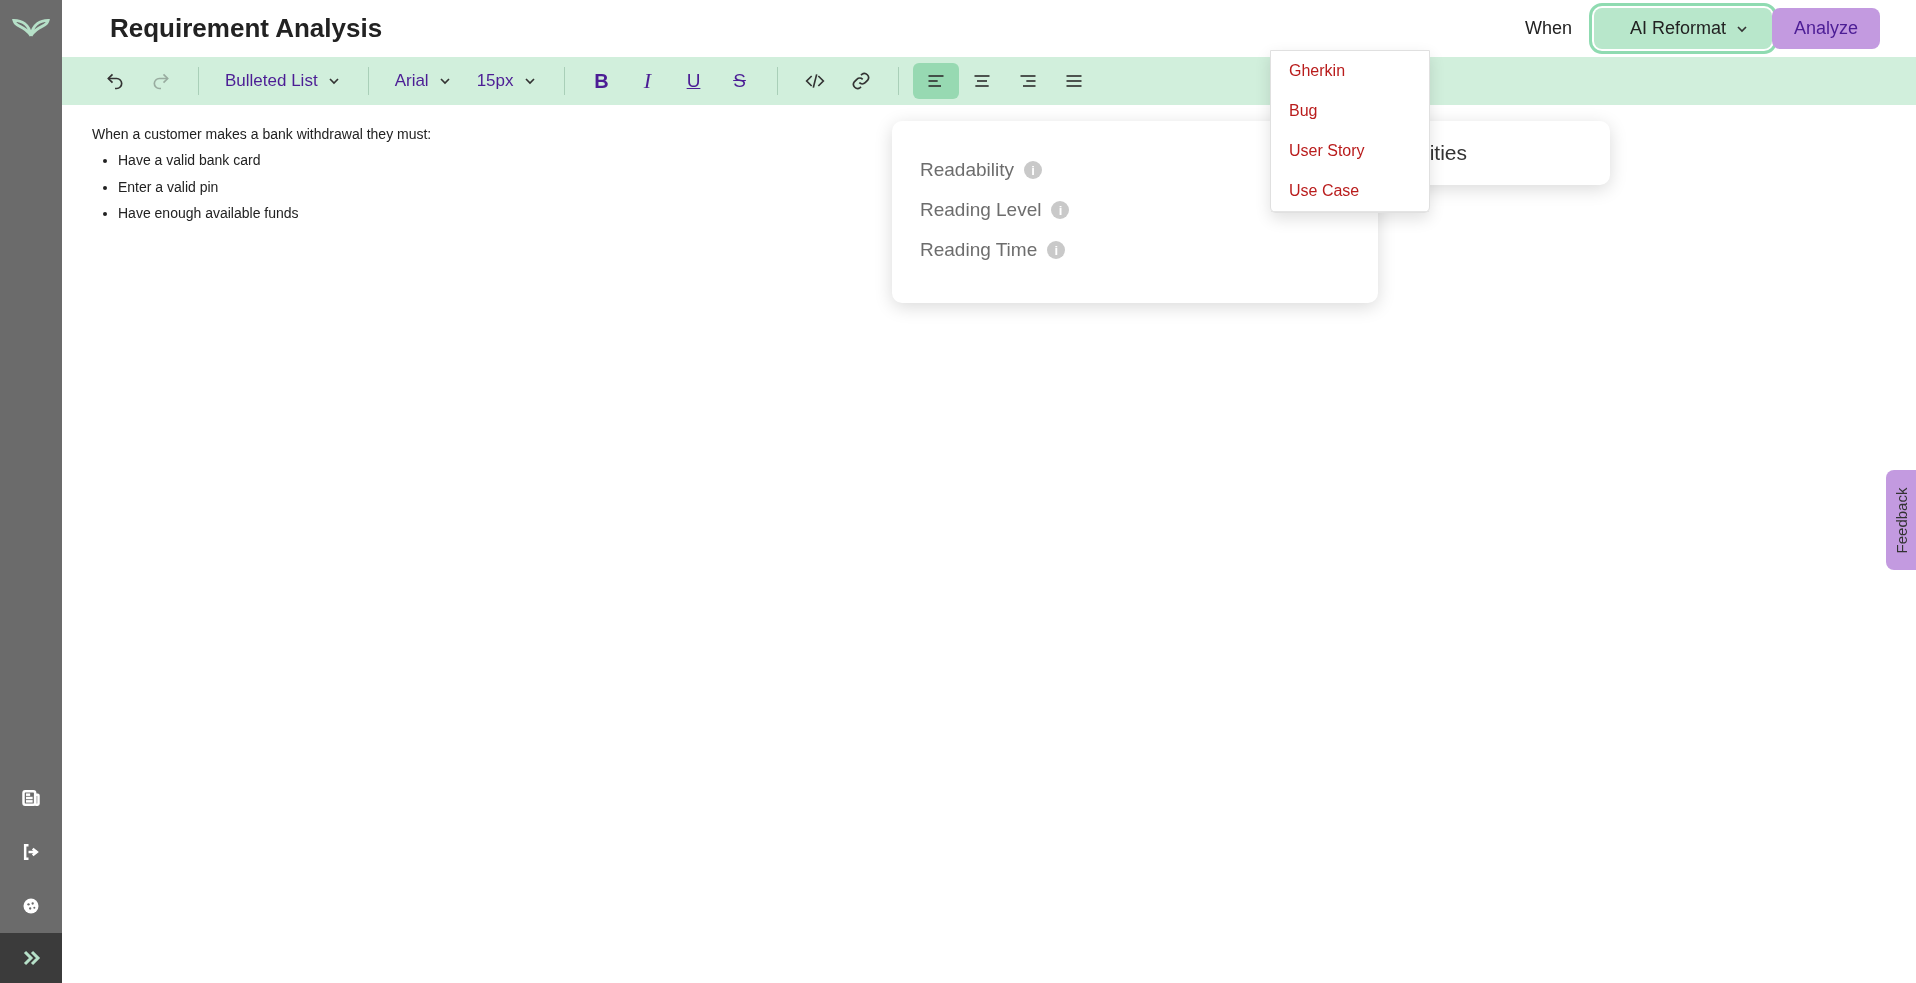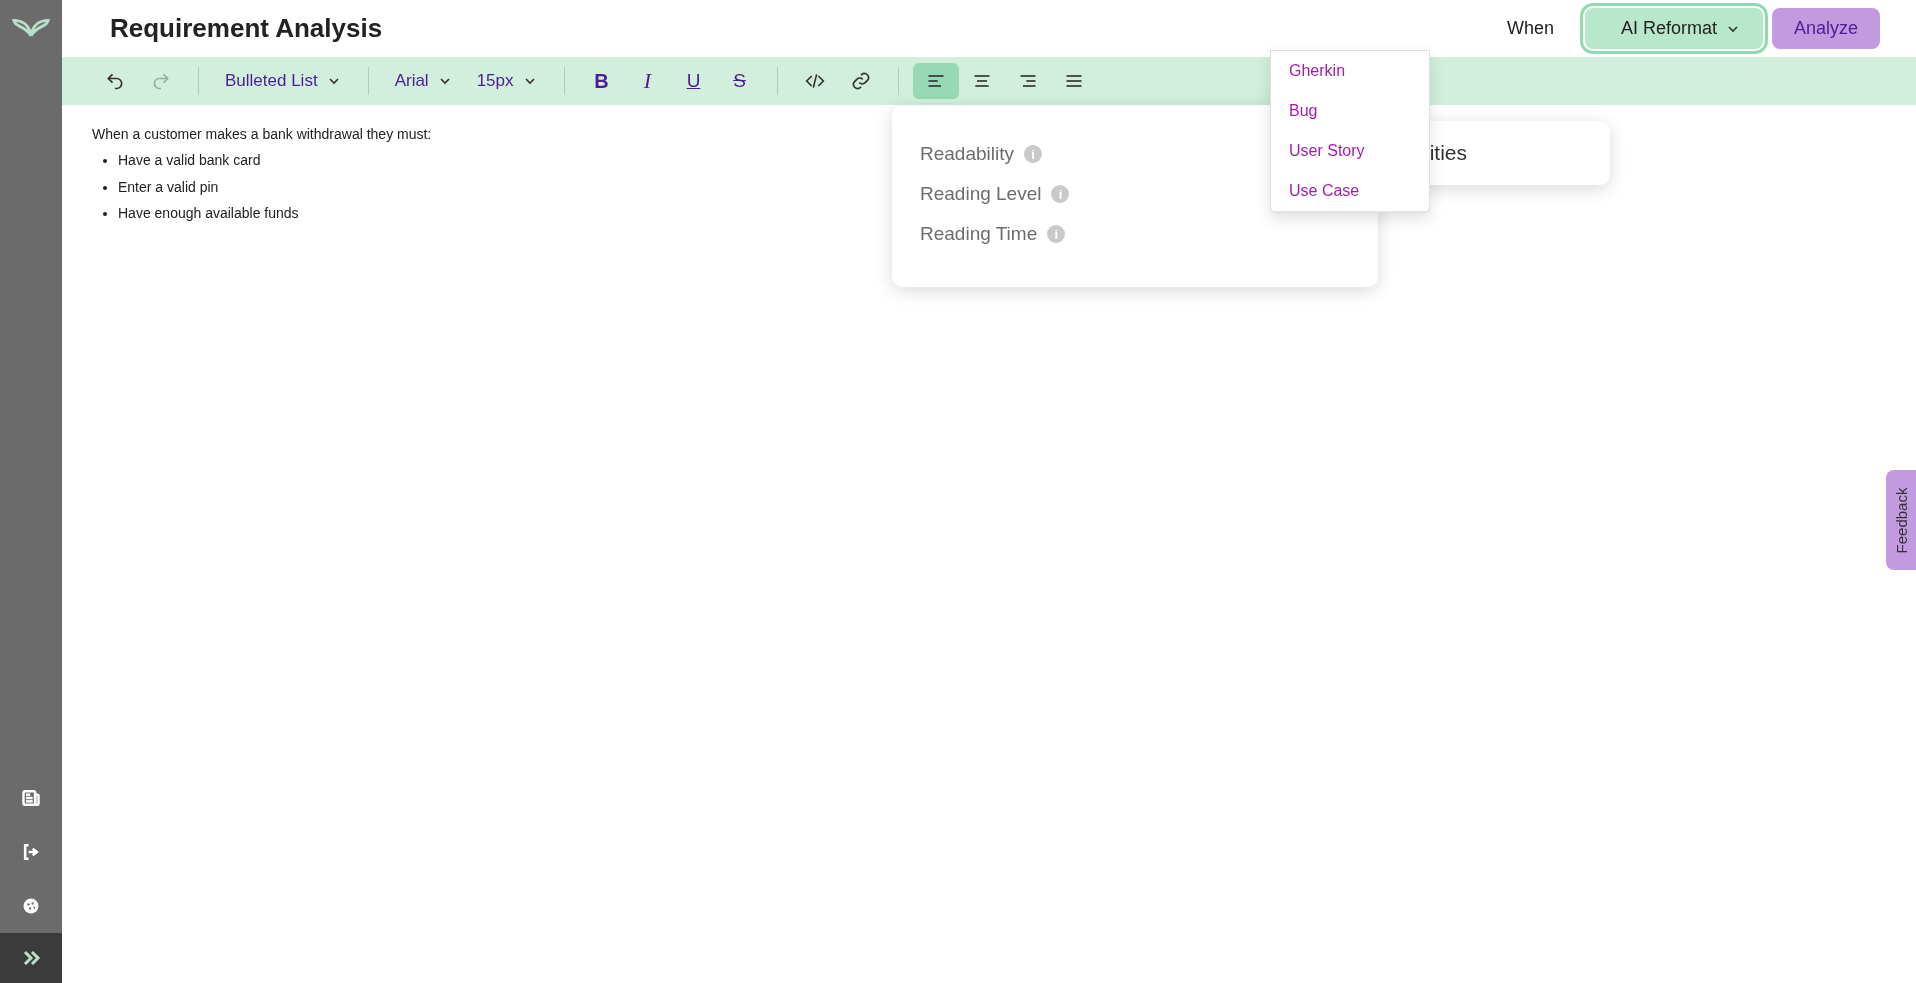--- a/index.html
+++ b/index.html
@@ -5,45 +5,45 @@
   html,body{margin:0;padding:0;height:100%;font-family:Arial,Helvetica,sans-serif;color:#222;}
   body{background:#fff;display:flex;}
   .rail{width:62px;background:#6b6b6b;display:flex;flex-direction:column;color:#fff;}
   .rail .logo{height:48px;display:flex;align-items:center;justify-content:center;margin-top:4px;}
   .rail svg{fill:none;stroke:#b6e0c8;stroke-width:3;}
   .rail .spacer{flex:1;}
   .rail .r-btn{height:54px;display:flex;align-items:center;justify-content:center;cursor:pointer;}
   .rail .r-btn svg{stroke:#fff;}
   .rail .expand{height:50px;background:#3b3b3b;display:flex;align-items:center;justify-content:center;cursor:pointer;}
   .main{flex:1;display:flex;flex-direction:column;min-width:0;}
-  .header{display:flex;align-items:center;padding:8px 36px 8px 48px;gap:9px;}
+  .header{display:flex;align-items:center;padding:8px 36px 8px 48px;gap:0;}
   .header h1{font-size:26px;font-weight:700;margin:0;flex:1;}
   .btn{display:inline-flex;align-items:center;justify-content:center;gap:8px;padding:10px 22px;font-size:18px;border-radius:8px;cursor:pointer;border:none;background:transparent;}
   .btn.plain{color:#222;}
   .btn.green{background:#b8e7cb;color:#222;outline:3px solid #8fdbb1;outline-offset:2px;padding-left:36px;}
   .btn.purple{background:#c39ae0;color:#4c1d95;}
   .chev{width:16px;height:16px;}
   .toolbar{background:#d1efdc;height:48px;display:flex;align-items:center;padding:0 30px;gap:0;color:#4c1d95;font-size:17px;}
   .tb{display:flex;align-items:center;justify-content:center;height:36px;min-width:34px;padding:0 6px;border-radius:6px;cursor:pointer;}
   .tb.sel{background:#97d9b2;}
   .tb.disabled{opacity:.35;cursor:default;}
   .sep{width:1px;height:28px;background:#a9cfb8;margin:0 14px;}
   .tb.combo{padding:0 12px;gap:8px;}
   .content{position:relative;flex:1;padding:18px 0 0 30px;}
   .reqtext{font-size:14px;line-height:1.6;}
   .reqtext ul{margin:0 0 0 0;padding-left:26px;}
   .reqtext li{margin:4px 0;}
   .card{position:absolute;background:#fff;border-radius:10px;box-shadow:0 4px 18px rgba(0,0,0,.15);}
-  .metrics{top:0;left:830px;width:430px;padding:20px 28px 24px;text-align:center;}
+  .metrics{top:16px;left:830px;width:430px;padding:20px 28px 24px;text-align:center;}
   .metric{display:flex;align-items:center;gap:10px;color:#6d6d6d;font-size:19px;margin:18px 0;}
   .info{display:inline-flex;width:18px;height:18px;border-radius:50%;background:#c9c9c9;color:#fff;align-items:center;justify-content:center;font-size:13px;font-weight:700;}
   .rpanel{top:16px;left:1290px;width:210px;padding:20px 24px;}
   .rpanel .rtxt{font-size:21px;color:#333;white-space:nowrap;}
   .dropdown{position:absolute;top:50px;left:1208px;width:158px;background:#fff;border:1px solid #e0e0e0;border-radius:0 0 6px 6px;box-shadow:0 6px 16px rgba(0,0,0,.12);z-index:50;}
-  .dropdown .item{padding:11px 18px;font-size:16px;color:#a21caf;cursor:pointer;}
+  .dropdown .item{padding:11px 18px;font-size:16px;color:#b91c1c;cursor:pointer;}
   .dropdown .sepline{height:1px;background:#e4e4e4;margin:0;}
   .feedback{position:absolute;right:-2px;top:365px;width:32px;height:100px;background:#c39ae0;border-radius:8px 0 0 8px;display:flex;align-items:center;justify-content:center;cursor:pointer;}
   .feedback span{transform:rotate(-90deg);font-size:15px;color:#333;}
   .ic{width:20px;height:20px;}
 </style>
 </head>
 <body>
 
 <div class="rail">
   <div class="logo">

